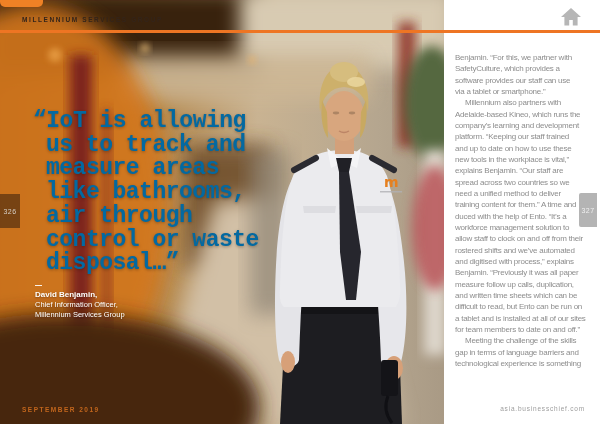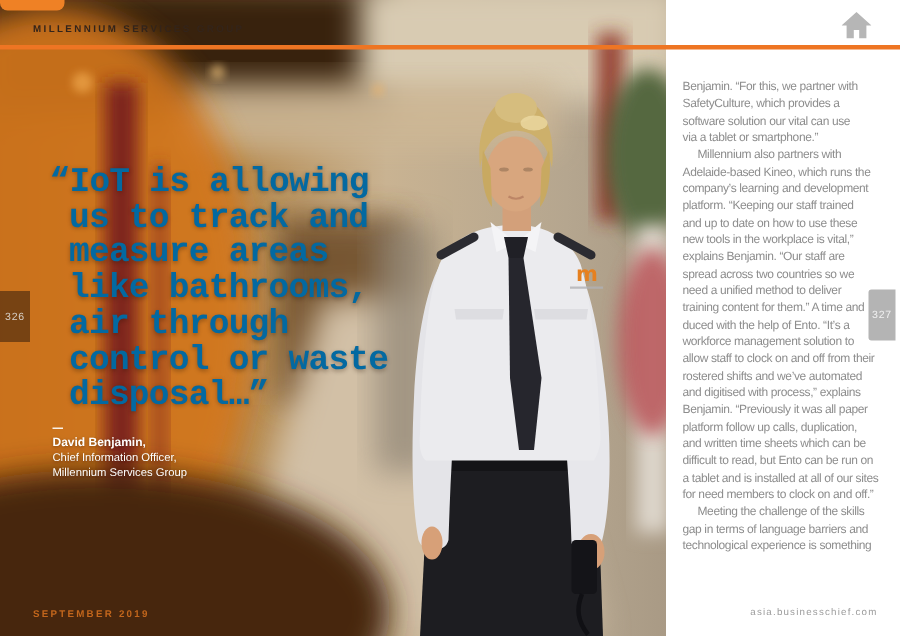--- a/index.html
+++ b/index.html
@@ -181,43 +181,43 @@
     <div class="attr-org">Millennium Services Group</div>
   </div>
 
   <div class="tab-left">326</div>
   <div class="tab-right">327</div>
 
   <div class="right-col">
     <div class="article">
         <div class="body-line">Benjamin. “For this, we partner with</div>
         <div class="body-line">SafetyCulture, which provides a</div>
-        <div class="body-line">software solution our vital can use</div>
+        <div class="body-line">software provides our staff can use</div>
         <div class="body-line">via a tablet or smartphone.”</div>
         <div class="body-line indent">Millennium also partners with</div>
         <div class="body-line">Adelaide-based Kineo, which runs the</div>
         <div class="body-line">company’s learning and development</div>
         <div class="body-line">platform. “Keeping our staff trained</div>
         <div class="body-line">and up to date on how to use these</div>
         <div class="body-line">new tools in the workplace is vital,”</div>
         <div class="body-line">explains Benjamin. “Our staff are</div>
         <div class="body-line">spread across two countries so we</div>
         <div class="body-line">need a unified method to deliver</div>
         <div class="body-line">training content for them.” A time and</div>
         <div class="body-line">duced with the help of Ento. “It’s a</div>
         <div class="body-line">workforce management solution to</div>
         <div class="body-line">allow staff to clock on and off from their</div>
         <div class="body-line">rostered shifts and we’ve automated</div>
         <div class="body-line">and digitised with process,” explains</div>
         <div class="body-line">Benjamin. “Previously it was all paper</div>
-        <div class="body-line">platform follow up calls, duplication,</div>
+        <div class="body-line">measure follow up calls, duplication,</div>
         <div class="body-line">and written time sheets which can be</div>
         <div class="body-line">difficult to read, but Ento can be run on</div>
         <div class="body-line">a tablet and is installed at all of our sites</div>
-        <div class="body-line">for need members to clock on and off.”</div>
+        <div class="body-line">for team members to date on and off.”</div>
         <div class="body-line indent">Meeting the challenge of the skills</div>
         <div class="body-line">gap in terms of language barriers and</div>
         <div class="body-line">technological experience is something</div>
       </div>
   </div>
 
   <div class="footer-issue">SEPTEMBER 2019</div>
   <div class="footer-site">asia.businesschief.com</div>
 
 </div>

